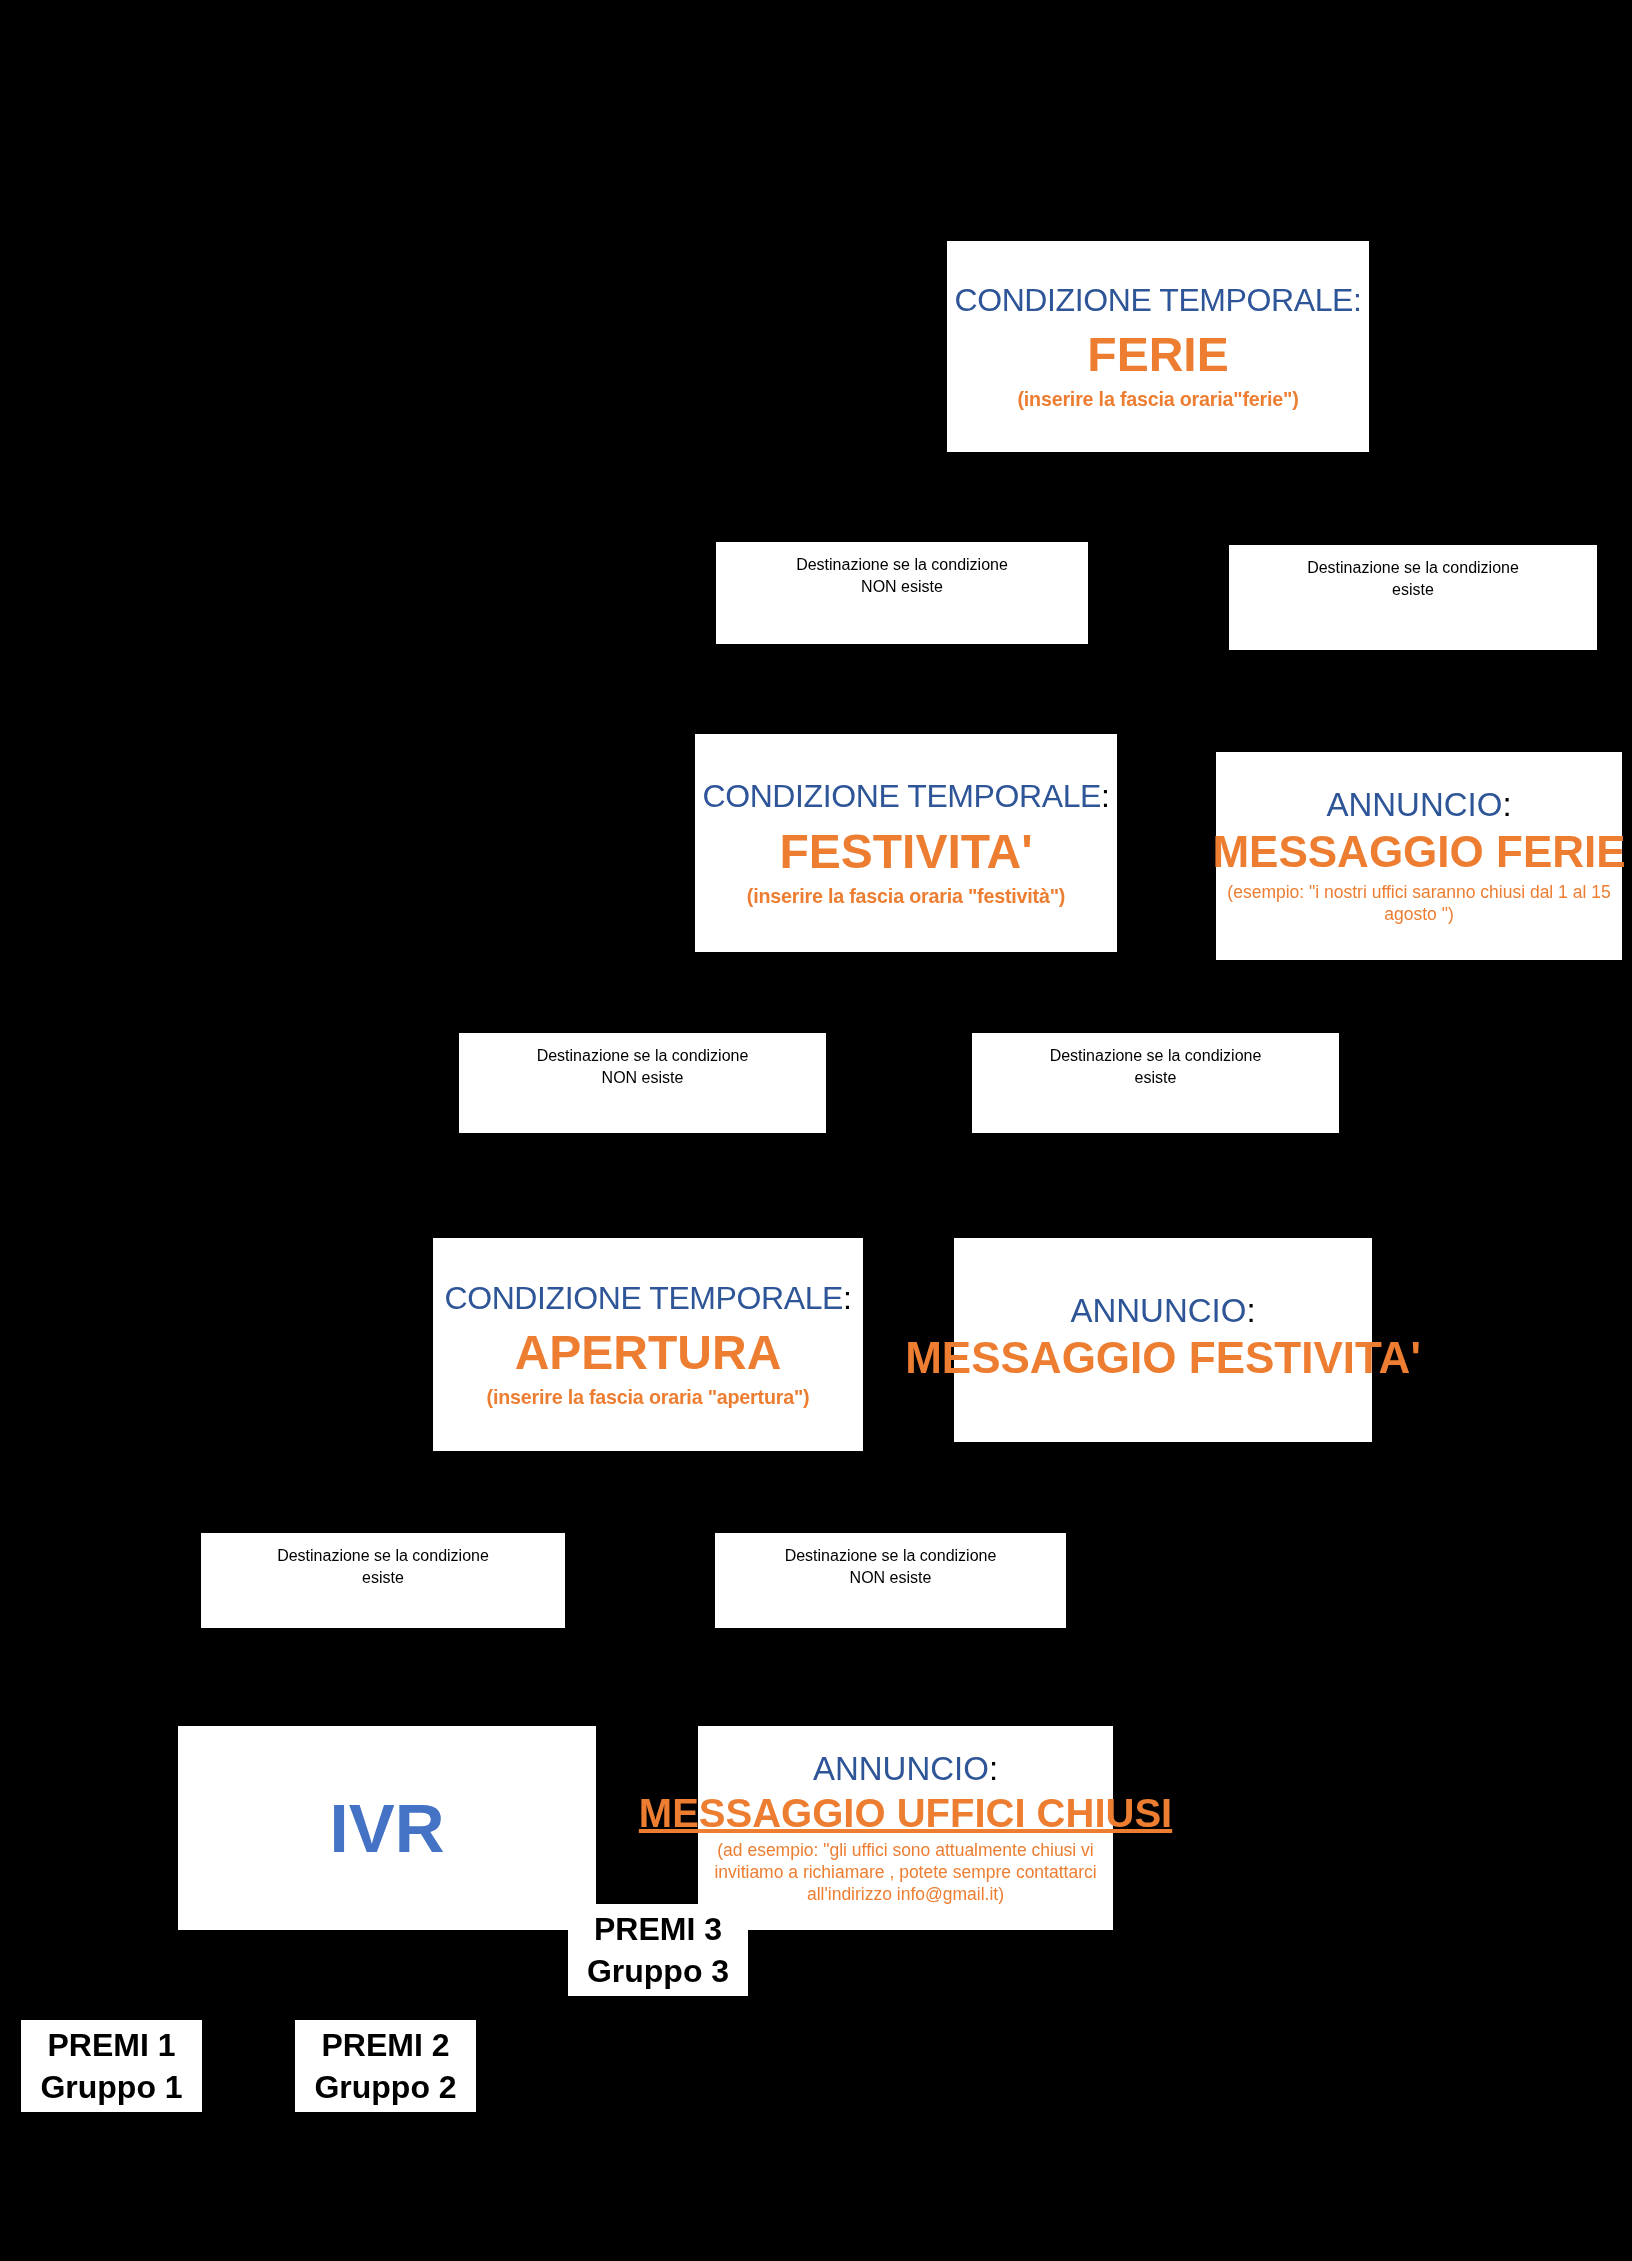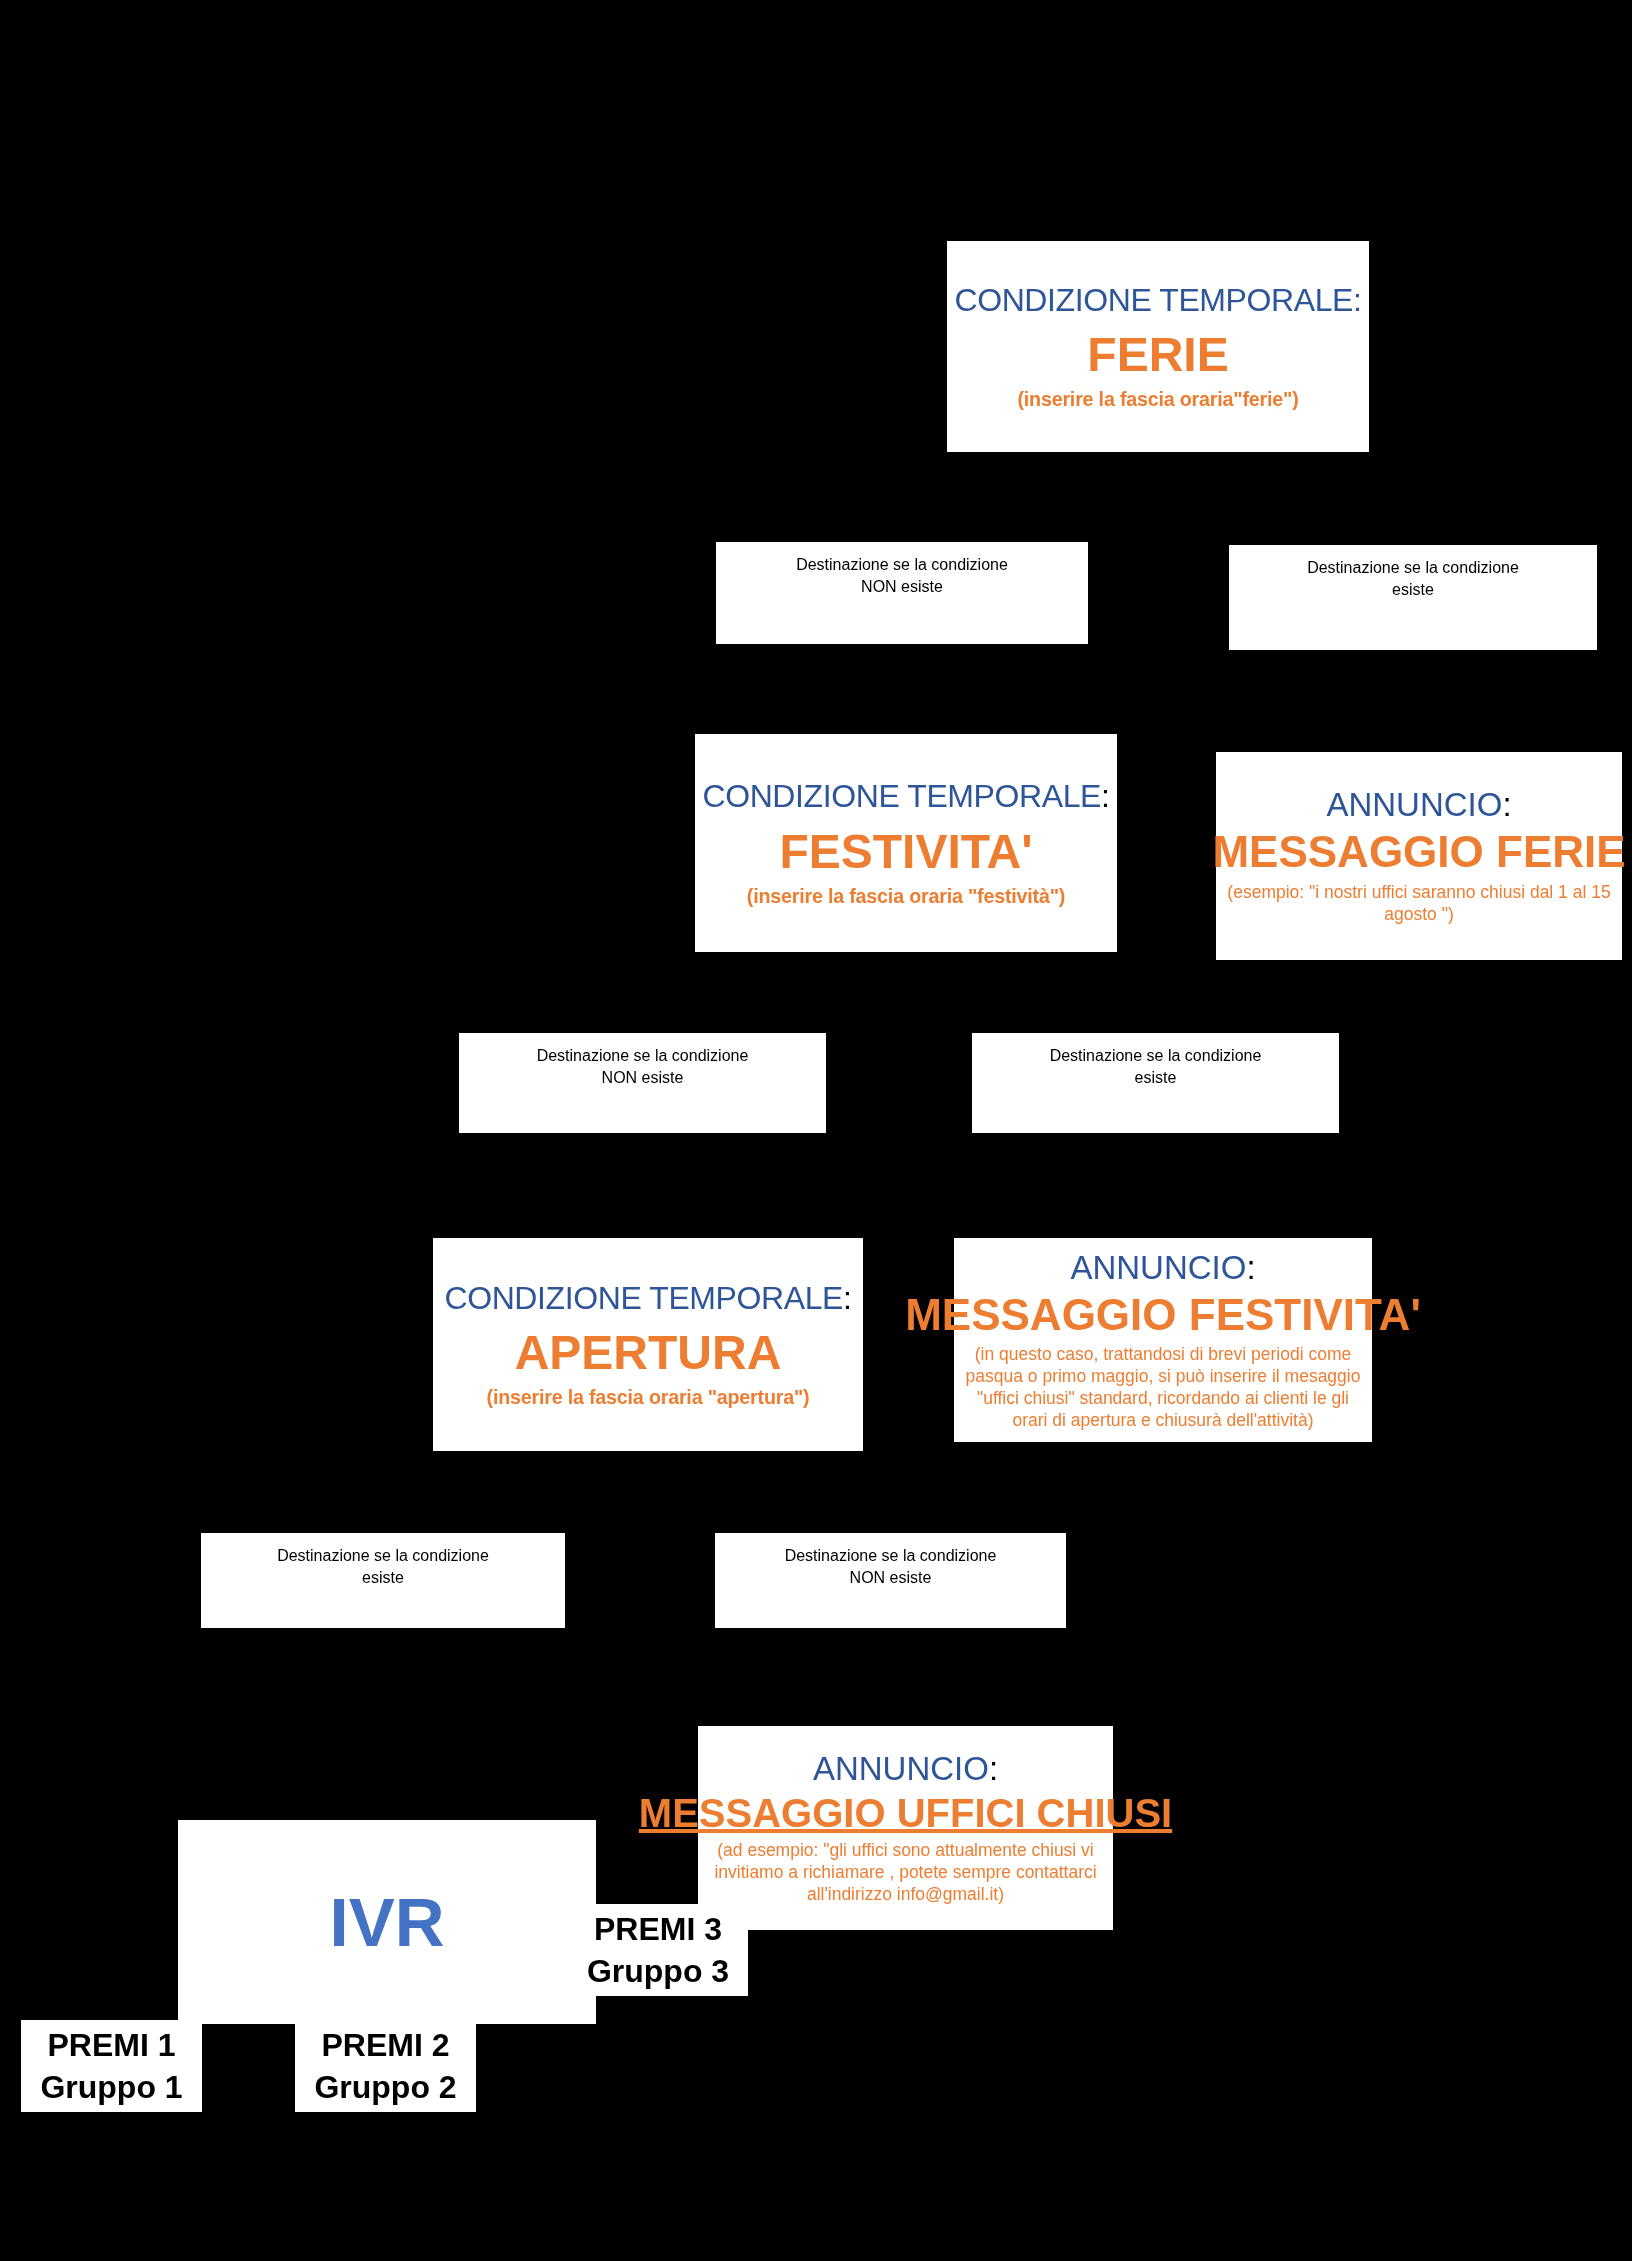--- a/index.html
+++ b/index.html
@@ -57,21 +57,21 @@
   #node-dest-ferie-non     {left:716px; top:498px; width:372px;height:102px;}
   #node-dest-ferie-si      {left:1229px;top:501px; width:368px;height:105px;}
   #node-festivita          {left:695px; top:690px; width:422px;height:218px;}
   #node-annuncio-ferie     {left:1216px;top:708px; width:406px;height:208px;}
   #node-dest-festivita-non {left:459px; top:989px;width:367px;height:100px;}
   #node-dest-festivita-si  {left:972px;top:989px;width:367px;height:100px;}
   #node-apertura           {left:433px; top:1194px;width:430px;height:213px;}
   #node-annuncio-festivita {left:954px;top:1194px;width:418px;height:204px;}
   #node-dest-apertura-si   {left:201px; top:1489px;width:364px;height:95px;}
   #node-dest-apertura-non  {left:715px; top:1489px;width:351px;height:95px;}
-  #node-ivr                {left:178px; top:1776px;width:418px;height:204px;}
+  #node-ivr                {left:178px; top:1682px;width:418px;height:204px;}
   #node-annuncio-uffici    {left:698px; top:1682px;width:415px;height:204px;}
   #node-premi-1            {left:21px;  top:1976px;width:181px;height:92px;}
   #node-premi-2            {left:295px; top:1976px;width:181px;height:92px;}
   #node-premi-3            {left:568px; top:1860px;width:180px;height:92px;}
 </style>
 </head>
 <body>
 
 <div class="node cond" id="node-ferie">
   <div class="lbl"><span class="blue">CONDIZIONE TEMPORALE:</span><span class="black"></span></div>
@@ -109,21 +109,20 @@
 </div>
 
 <div class="node cond" id="node-apertura">
   <div class="lbl"><span class="blue">CONDIZIONE TEMPORALE</span><span class="black">:</span></div>
   <div class="title orange">APERTURA</div>
   <div class="note orange">(inserire la fascia oraria "apertura")</div>
 </div>
 <div class="node ann" id="node-annuncio-festivita">
   <div class="lbl"><span class="blue">ANNUNCIO</span><span class="black">:</span></div>
   <div class="title orange">MESSAGGIO FESTIVITA'</div>
-  <div class="note orange">(in questo caso, trattandosi di brevi periodi come pasqua o  primo maggio, si può inserire il mesaggio "uffici chiusi" standard, ricordando ai clienti le gli orari di apertura e chiusurà dell'attività)</div>
 </div>
 
 <div class="node dest" id="node-dest-apertura-si">
   <span>Destinazione se la condizione</span>
   <span>esiste</span>
 </div>
 <div class="node dest" id="node-dest-apertura-non">
   <span>Destinazione se la condizione</span>
   <span>NON esiste</span>
 </div>

